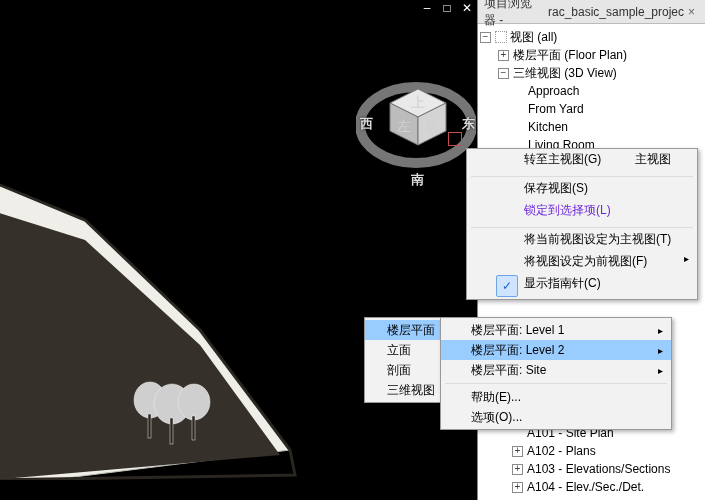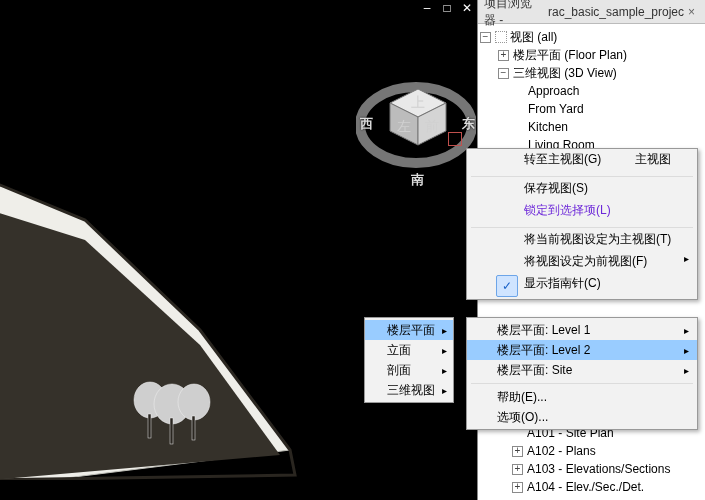--- a/index.html
+++ b/index.html
@@ -39,21 +39,21 @@
   .ctx-main .row.disabled { color: #6d28d9; }
   .ctx-main .sep { height: 1px; background: #dcdcdc; margin: 3px 4px; }
   .ctx-main .arrow { position: absolute; right: 8px; font-size: 10px; }
   .ctx-main .check { position: absolute; left: 2px; top: 0; width: 22px; height: 22px; display: flex; align-items: center; justify-content: center; color: #1a62c7; background: #cfe4ff; border: 1px solid #6da5e8; border-radius: 2px; }
 
   .sub1 { position: absolute; left: 364px; top: 317px; width: 90px; background: #f2f2f2; border: 1px solid #999; box-shadow: 2px 2px 4px rgba(0,0,0,0.3); padding: 2px 0; z-index: 55; }
   .sub1 .row { height: 20px; display: flex; align-items: center; padding: 0 6px 0 22px; position: relative; cursor: default; }
   .sub1 .row.hl { background: #99ccff; }
   .sub1 .arrow { position: absolute; right: 6px; font-size: 10px; }
 
-  .sub2 { position: absolute; left: 466px; top: 317px; width: 232px; background: #f2f2f2; border: 1px solid #999; box-shadow: 2px 2px 4px rgba(0,0,0,0.3); padding: 2px 0; z-index: 62; }
+  .sub2 { position: absolute; left: 440px; top: 317px; width: 232px; background: #f2f2f2; border: 1px solid #999; box-shadow: 2px 2px 4px rgba(0,0,0,0.3); padding: 2px 0; z-index: 62; }
   .sub2 .row { height: 20px; display: flex; align-items: center; padding: 0 18px 0 30px; position: relative; cursor: default; }
   .sub2 .row.hl { background: #99ccff; }
   .sub2 .arrow { position: absolute; right: 8px; font-size: 10px; }
   .sub2 .sep2 { height: 1px; background: #dcdcdc; margin: 3px 4px; }
 </style>
 </head>
 <body>
 
 <div class="viewport">
   <div class="vp-title">

